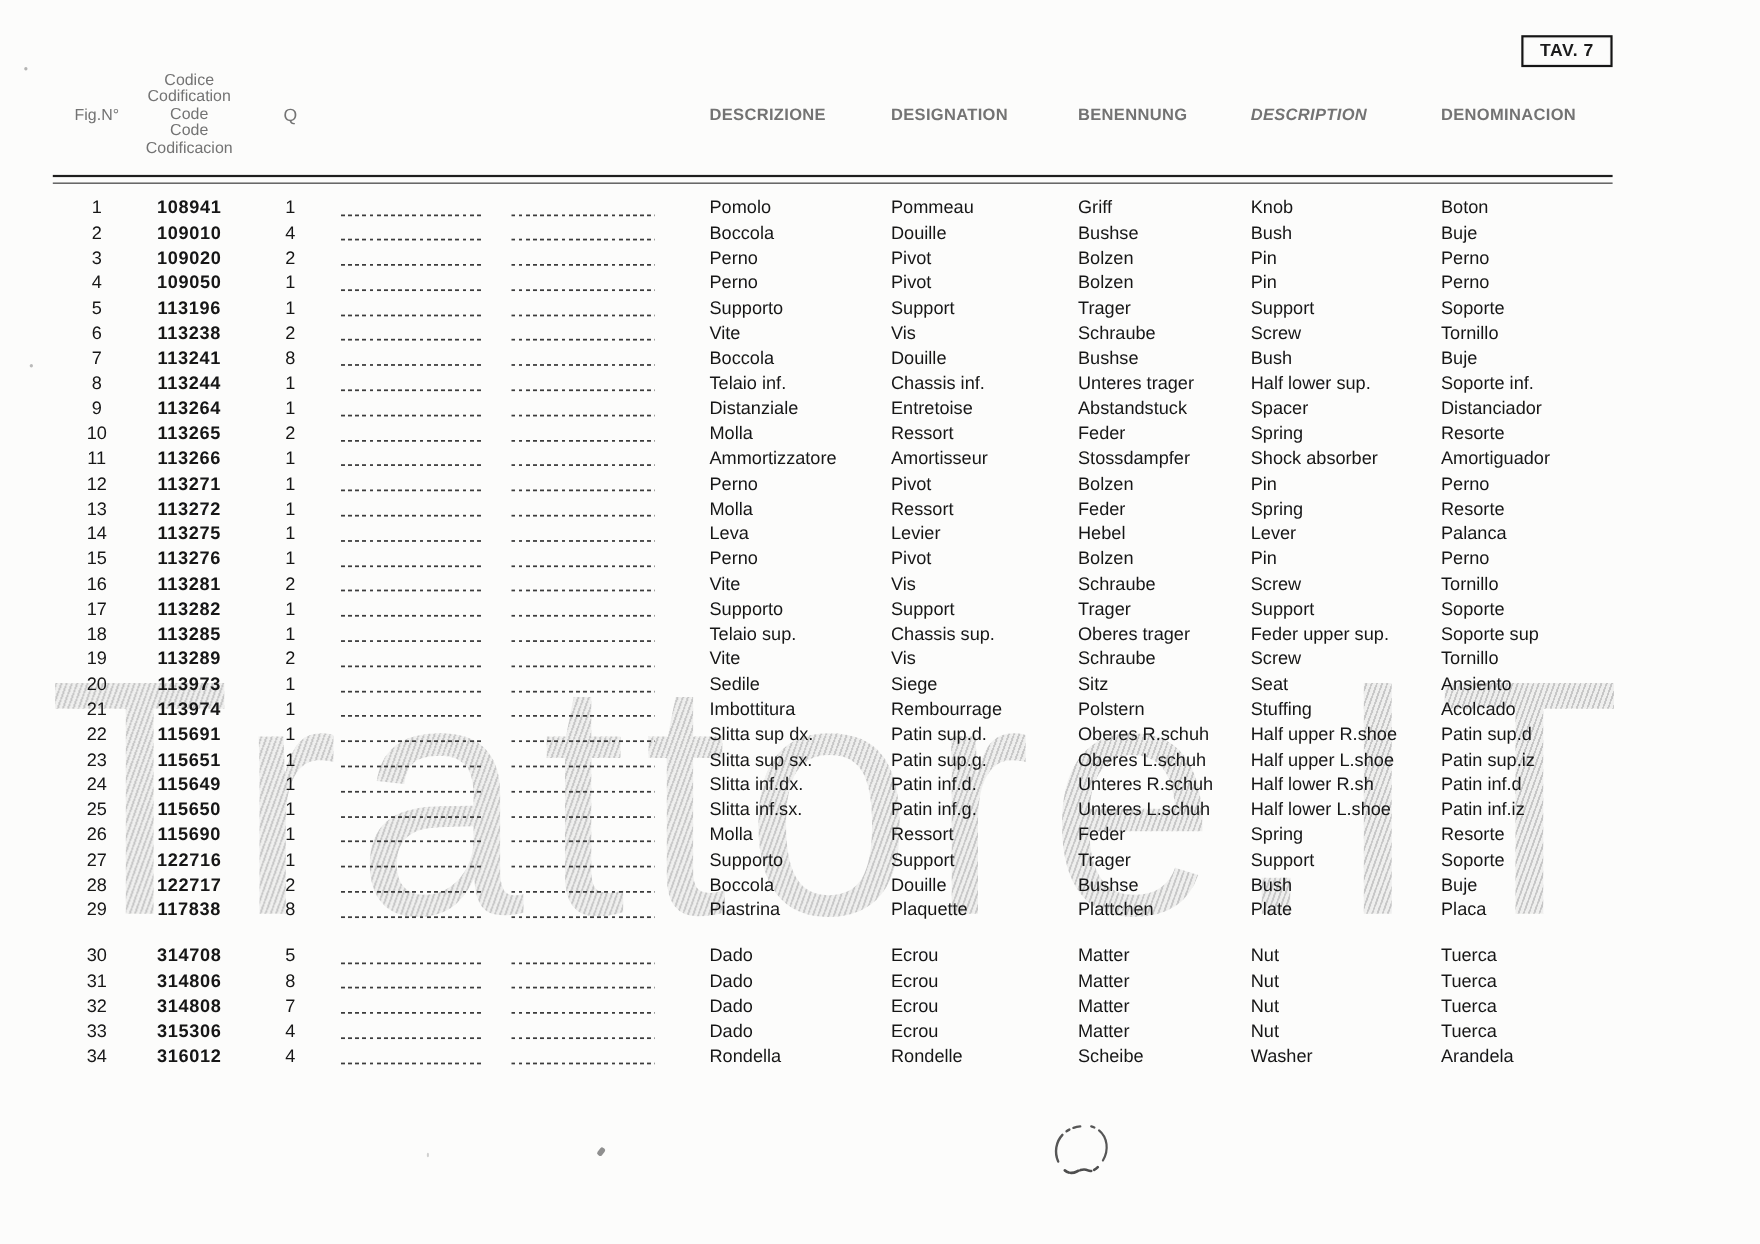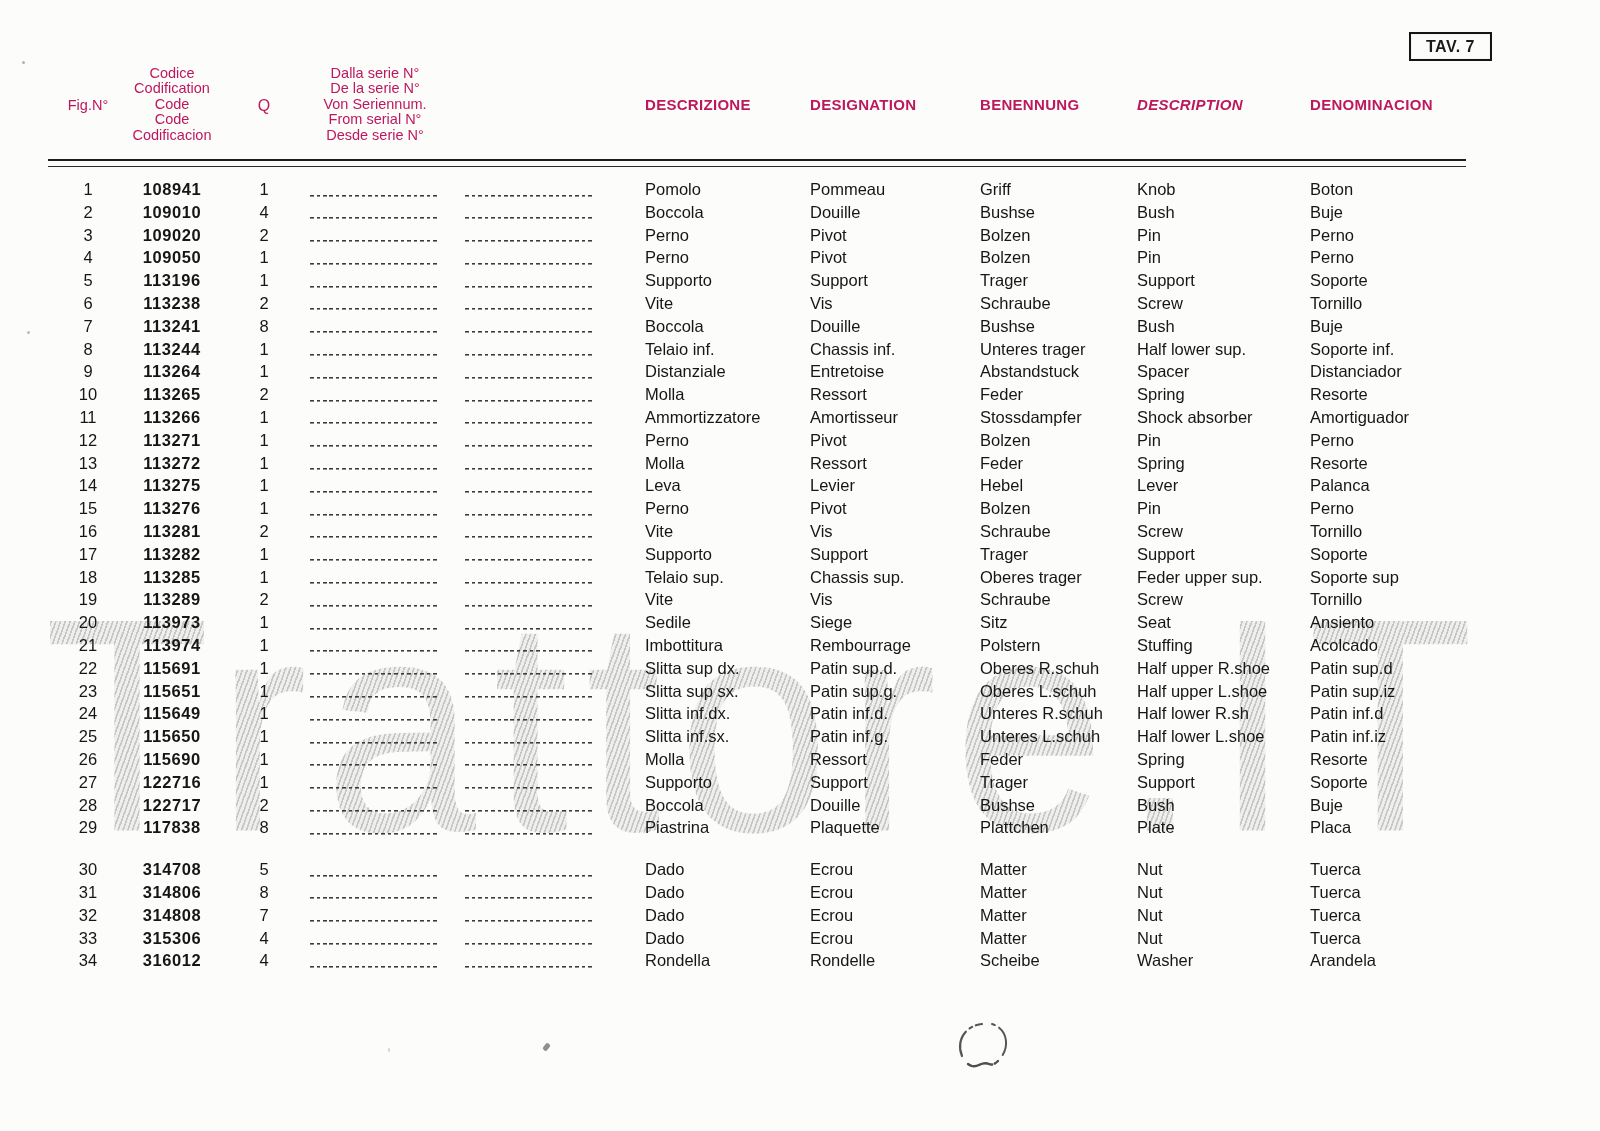--- a/index.html
+++ b/index.html
@@ -16,25 +16,25 @@
     transform:scaleY(1.12);transform-origin:top left;
     background:repeating-linear-gradient(112deg,#c6c6c6 0 1.6px,#efefee 1.6px 4.4px);
     -webkit-background-clip:text;background-clip:text;color:transparent;
     white-space:nowrap;user-select:none;
   }
   
   .tav-box{
     position:absolute;left:1383px;top:32px;width:79px;height:25px;z-index:3;
     border:2px solid #151515;box-shadow:0 0 0 1px #f3f3f3 inset;
     display:flex;align-items:center;justify-content:center;
-    font-weight:bold;font-size:16px;letter-spacing:0.5px;background:#fcfcfb;margin-left:26px;
+    font-weight:bold;font-size:16px;letter-spacing:0.5px;background:#fcfcfb;
   }
   
   .thead{position:absolute;left:48px;top:0;width:1470px;height:160px;z-index:2;}
-  .th{position:absolute;font-size:14.5px;line-height:15.4px;text-align:center;color:#be185d;}
+  .th{position:absolute;font-size:14.5px;line-height:15.4px;text-align:center;color:#737373;}
   .th-fig   {left:0;    width:80px; top:98px;}
   .th-code  {left:44px; width:160px;top:66px;}
   .th-qty   {left:186px;width:60px; top:98px;font-size:16px;}
   .th-from  {left:242px;width:170px;top:66px;}
   .th-to    {left:392px;width:180px;top:66px;}
   .th-bold{font-weight:bold;font-size:15px;letter-spacing:0.3px;top:97px;text-align:left;}
   .th-it{left:597px;} .th-fr{left:762px;} .th-de{left:932px;} .th-en{left:1089px;font-style:italic;} .th-es{left:1262px;}
   .rule{
     position:absolute;left:48px;top:159px;width:1418px;height:5px;z-index:2;
     border-top:2px solid #1e1e1e;border-bottom:1px solid #2a2a2a;
@@ -75,27 +75,20 @@
   <div class="thead">
     <div class="th th-fig">Fig.N°</div>
     <div class="th th-code">
       <div>Codice</div>
       <div>Codification</div>
       <div>Code</div>
       <div>Code</div>
       <div>Codificacion</div>
     </div>
     <div class="th th-qty">Q</div>
-    <div class="th th-from">
-      <div>Dalla serie N°</div>
-      <div>De la serie N°</div>
-      <div>Von Seriennum.</div>
-      <div>From serial N°</div>
-      <div>Desde serie N°</div>
-    </div>
     <div class="th th-bold th-it">DESCRIZIONE</div>
     <div class="th th-bold th-fr">DESIGNATION</div>
     <div class="th th-bold th-de">BENENNUNG</div>
     <div class="th th-bold th-en">DESCRIPTION</div>
     <div class="th th-bold th-es">DENOMINACION</div>
   </div>
 
   <div class="rule"></div>
 
   <div class="tbody">

